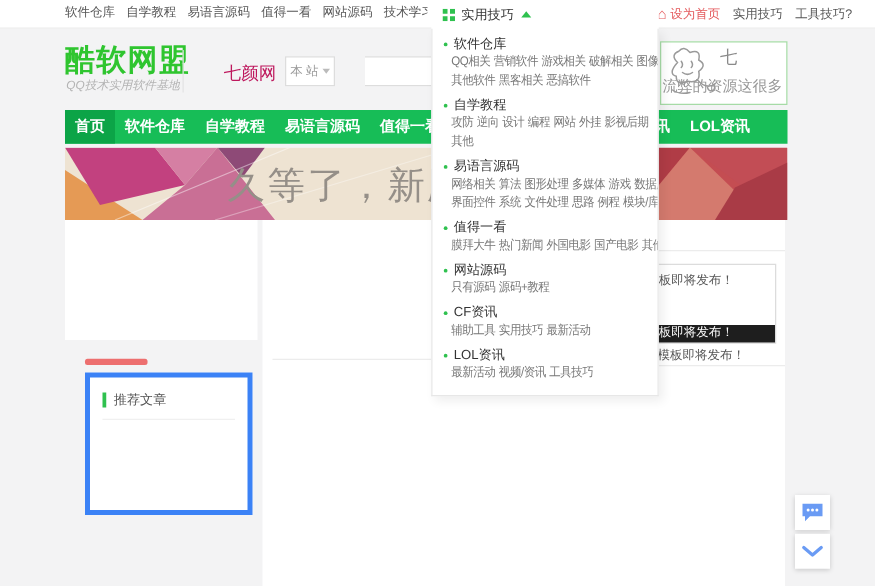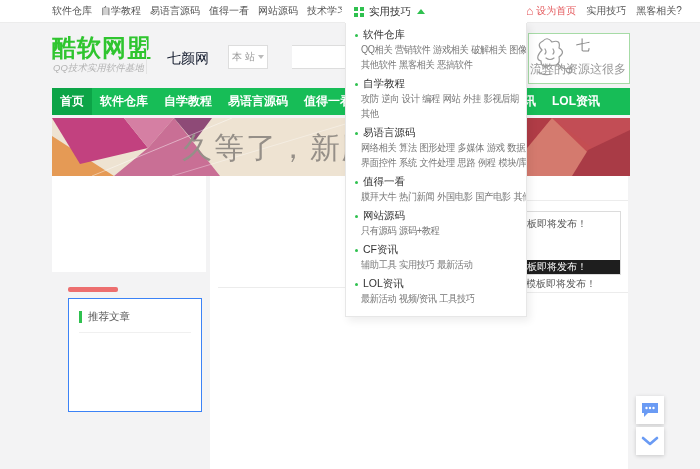--- a/index.html
+++ b/index.html
@@ -17,21 +17,21 @@
   .topbar-right{position:absolute;left:452px;top:0;height:22px;display:flex;align-items:center;
         font-size:10px;color:#555;white-space:nowrap;}
   .topbar-right .gap{margin-right:10px;cursor:pointer;text-align:center;}
   .tb-divider{width:1px;height:11px;background:#ddd;margin-right:11px;}
   .home-glyph{color:#e4595c;font-size:12px;margin-right:3px;line-height:22px;}
   .red-link{color:#e4595c;}
   
   .logo-title{position:absolute;left:52px;top:32px;font-size:24px;font-weight:bold;color:#2fc52f;letter-spacing:1px;}
   .logo-sub{position:absolute;left:53px;top:62px;font-size:9.5px;color:#b3b3b3;font-style:italic;}
   .v-divider{position:absolute;left:146px;top:40px;width:1px;height:34px;background:#e3e3e3;}
-  .site-name{position:absolute;left:167px;top:50px;font-size:14px;color:#0f172a;}
+  .site-name{position:absolute;left:179px;top:50px;font-size:14px;color:#be185d;}
   .search{position:absolute;left:228px;top:45px;display:flex;gap:24px;}
   .search-scope{width:40px;height:24px;border:1px solid #ddd;background:#fff;box-sizing:border-box;font-size:10px;
         color:#999;display:flex;align-items:center;justify-content:center;gap:3px;cursor:pointer;}
   .caret-down{width:0;height:0;border-left:3px solid transparent;border-right:3px solid transparent;border-top:4px solid #bbb;}
   .search-input{width:140px;height:24px;border:1px solid #ddd;border-left:none;box-sizing:border-box;background:#fff;
         outline:none;padding:0 6px;font-size:10px;color:#666;}
   .promo{position:absolute;left:528px;top:33px;width:102px;height:51px;border:1px solid #a6dba6;background:#fff;box-sizing:border-box;}
   .promo-seven{position:absolute;left:47px;top:3px;font-size:14px;color:#8a8a8a;}
   .promo-text{position:absolute;right:3px;bottom:5px;font-size:12px;color:#999;white-space:nowrap;}
   
@@ -39,21 +39,21 @@
         white-space:nowrap;overflow:hidden;}
   .nav-item{padding:0 8px;line-height:27px;font-size:12px;color:#fff;cursor:pointer;font-weight:bold;}
   .nav-item.active{background:#0ca447;}
   
   .banner{position:absolute;left:52px;top:118px;width:578px;height:58px;overflow:hidden;}
   .banner-text{position:absolute;left:130px;top:10px;font-size:30px;color:#958f88;letter-spacing:2px;white-space:nowrap;}
   
   .panel-a{position:absolute;left:52px;top:176px;width:154px;height:96px;background:#fff;}
   .panel-main{position:absolute;left:210px;top:176px;width:418px;height:293px;background:#fff;}
   .red-bar{position:absolute;left:68px;top:287px;width:50px;height:5px;background:#ed6f6f;border-radius:2px;}
-  .rec-box{position:absolute;left:68px;top:298px;width:134px;height:114px;background:#fff;border:1px solid #3b82f6;box-sizing:border-box;}
+  .rec-box{position:absolute;left:68px;top:298px;width:134px;height:114px;background:#fff;border:4px solid #3b82f6;box-sizing:border-box;}
   .rec-title{display:flex;align-items:center;margin:11px 10px 8px;}
   .rec-title .bar{width:3px;height:12px;background:#2fc14f;margin-right:6px;}
   .rec-title span{font-size:10.5px;color:#555;}
   .rec-sep{margin:0 10px;border-top:1px solid #f0f0f0;}
   .article-sep{position:absolute;left:218px;top:287px;width:302px;height:1px;background:#ececec;}
   .article-item{position:absolute;left:219px;top:295px;font-size:10px;color:#555;display:flex;align-items:center;cursor:pointer;}
   .dot-bullet{width:3px;height:3px;background:#bbb;border-radius:50%;margin-right:7px;flex:0 0 auto;}
   .sb-sep1{position:absolute;left:500px;top:200px;width:128px;height:1px;background:#ececec;}
   .sb-thumb{position:absolute;left:500px;top:211px;width:121px;height:64px;background:#fff;border:1px solid #dcdcdc;box-sizing:border-box;cursor:pointer;}
   .sb-thumb-text{position:absolute;left:6px;top:5px;font-size:10px;color:#555;white-space:nowrap;}
@@ -84,21 +84,21 @@
 
   <div class="topbar">
     <div class="topbar-links"><span class="tb-link">软件仓库</span><span class="tb-link">自学教程</span><span class="tb-link">易语言源码</span><span class="tb-link">值得一看</span><span class="tb-link">网站源码</span><span class="tb-link">技术学习</span></div>
     <div class="topbar-right">
       <span class="gap">资讯</span>
       <span class="gap" style="margin-right:12px">下载</span>
       <span class="tb-divider"></span>
       <span class="home-glyph">⌂</span>
       <span class="gap red-link">设为首页</span>
       <span class="gap">实用技巧</span>
-      <span>黑客相关?</span>
+      <span>工具技巧?</span>
     </div>
   </div>
 
   <div class="more-cat">
     <svg width="10" height="10" viewBox="0 0 10 10">
       <rect x="0" y="0" width="4" height="4" fill="#2fc14f"></rect>
         <rect x="6" y="0" width="4" height="4" fill="#2fc14f"></rect>
       <rect x="0" y="6" width="4" height="4" fill="#2fc14f"></rect>
         <rect x="6" y="6" width="4" height="4" fill="#2fc14f"></rect>
     </svg>

